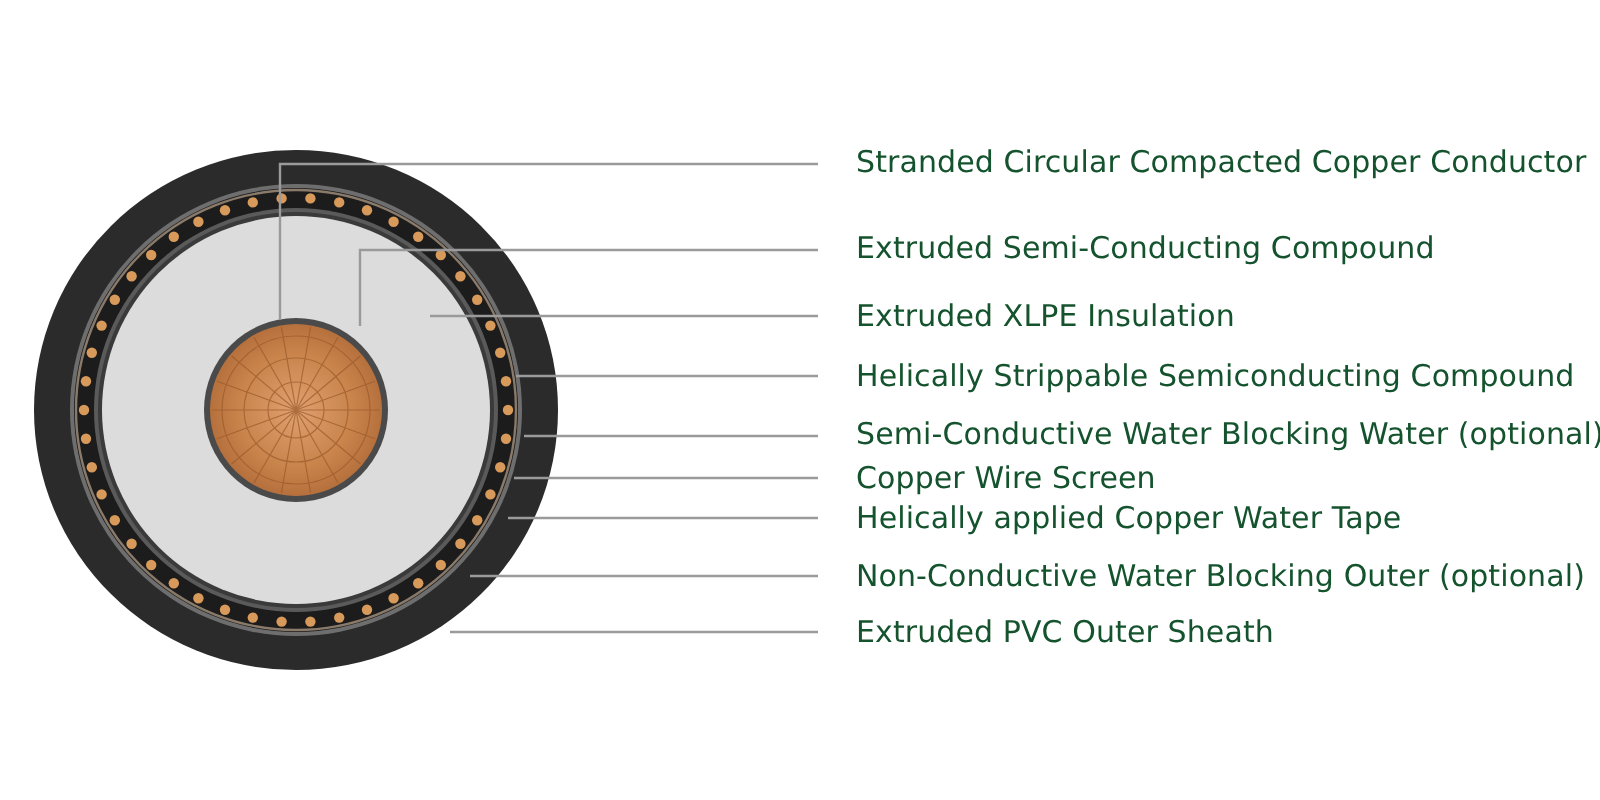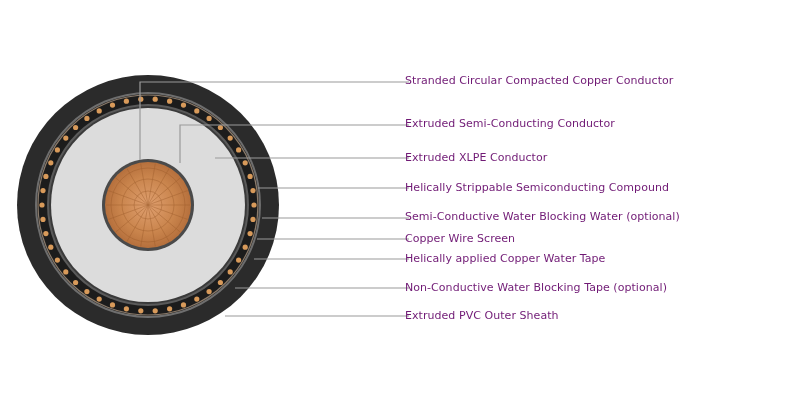--- a/index.html
+++ b/index.html
@@ -1,19 +1,19 @@
 <!DOCTYPE html>
 <html><head>
   <meta charset="utf-8">
   <style>
     html, body { margin: 0; padding: 0; background: #ffffff; }
     body { width: 800px; height: 400px; position: relative; overflow: hidden;
            font-family: "DejaVu Sans", "Liberation Sans", sans-serif; }
     #diagram { position: absolute; left: 0; top: 0; width: 800px; height: 400px; }
-    .label { position: absolute; left: 405px; font-size: 11px; color: #701a75;
+    .label { position: absolute; left: 428px; font-size: 15px; color: #14532d;
              white-space: nowrap; line-height: 16px; letter-spacing: 0.05px; }
   </style>
 </head>
 <body>
 
 <svg id="diagram" viewBox="0 0 800 400" xmlns="http://www.w3.org/2000/svg">
   <defs>
     <radialGradient id="cu" cx="50%" cy="50%" r="55%">
       <stop offset="0%" stop-color="#e0a070"></stop>
       <stop offset="60%" stop-color="#c9844c"></stop>
@@ -117,20 +117,20 @@
     <polyline points="258,188 409,188"></polyline>
     <polyline points="262,218 409,218"></polyline>
     <polyline points="257,239 409,239"></polyline>
     <polyline points="254,259 409,259"></polyline>
     <polyline points="235,288 409,288"></polyline>
     <polyline points="225,316 409,316"></polyline>
   </g>
 </svg>
 
 <div class="label" style="top:73px">Stranded Circular Compacted Copper Conductor</div>
-<div class="label" style="top:116px">Extruded Semi-Conducting Conductor</div>
-<div class="label" style="top:150px">Extruded XLPE Conductor</div>
+<div class="label" style="top:116px">Extruded Semi-Conducting Compound</div>
+<div class="label" style="top:150px">Extruded XLPE Insulation</div>
 <div class="label" style="top:180px">Helically Strippable Semiconducting Compound</div>
 <div class="label" style="top:209px">Semi-Conductive  Water Blocking Water (optional)</div>
 <div class="label" style="top:231px">Copper Wire Screen</div>
 <div class="label" style="top:251px">Helically applied Copper Water Tape</div>
-<div class="label" style="top:280px">Non-Conductive Water Blocking Tape (optional)</div>
+<div class="label" style="top:280px">Non-Conductive Water Blocking Outer (optional)</div>
 <div class="label" style="top:308px">Extruded PVC Outer Sheath</div>
 
 </body></html>

